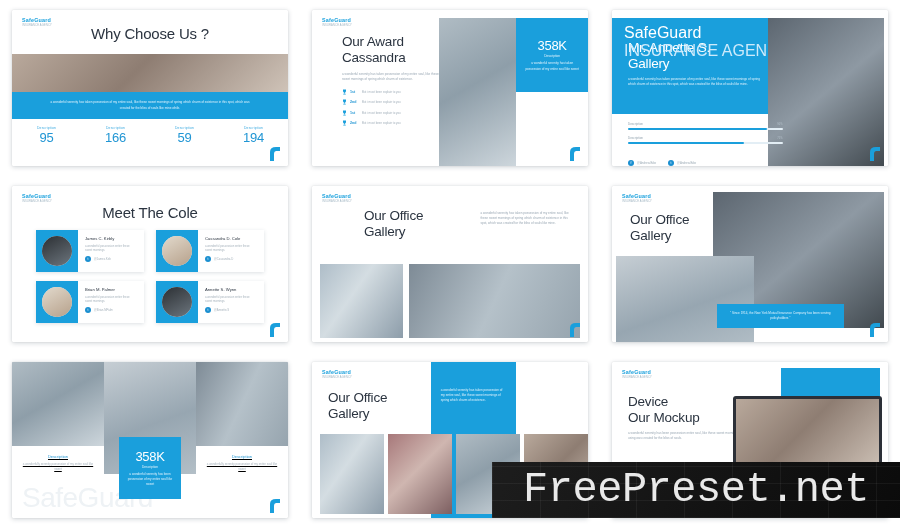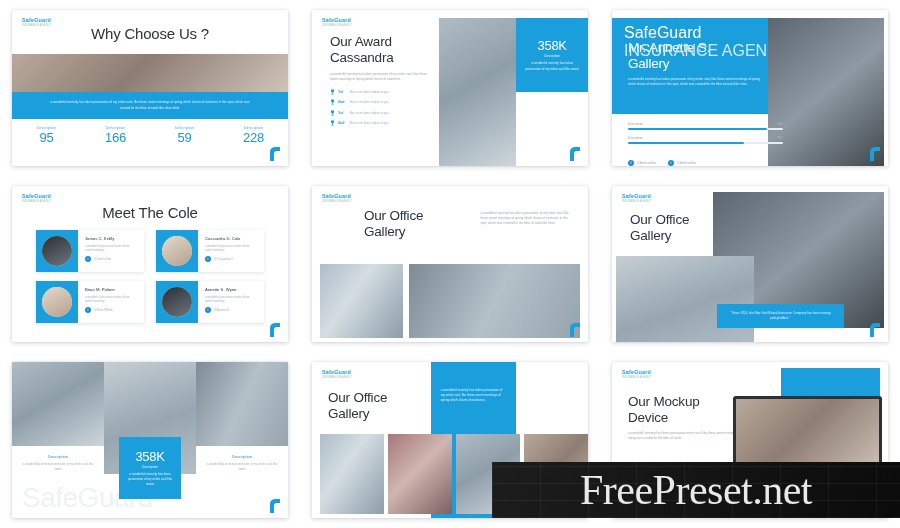--- a/index.html
+++ b/index.html
@@ -5,20 +5,21 @@
   html,body{margin:0;padding:0;}
   body{
     width:900px;height:528px;overflow:hidden;
     background:#ffffff;
     font-family:"Liberation Sans", sans-serif;
     position:relative;
   }
   .board{position:absolute;inset:0;display:grid;
     grid-template-columns:repeat(3,300px);
     grid-template-rows:repeat(3,176px);
+    text-decoration:underline;
   }
   .cell{position:relative;padding:10px 12px;box-sizing:border-box;}
   .slide{
     position:relative;width:100%;height:100%;
     background:#fff;overflow:hidden;
     box-shadow:0 1px 5px rgba(30,50,70,.22), 0 0 1px rgba(0,0,0,.18);
     border-radius:1px;
   }
   
   .logo{position:absolute;left:10px;top:8px;z-index:6;}
@@ -44,21 +45,21 @@
   .ph.cool::before{background:linear-gradient(125deg,#aebdc8 0%,#d4dde2 40%,#8d9daa 100%);}
   .ph.red::before{background:linear-gradient(135deg,#a7787a 0%,#cfb6b0 45%,#7d5f61 100%);}
   
   .s1-title{position:absolute;left:0;right:0;top:15px;text-align:center;}
   .s1-img{position:absolute;left:0;right:0;top:44px;height:38px;}
   .s1-band{position:absolute;left:0;right:0;top:82px;height:27px;display:flex;align-items:center;justify-content:center;}
   .s1-band p{width:76%;text-align:center;margin:0;}
   .s1-stats{position:absolute;left:0;right:0;top:116px;display:flex;}
   .s1-stats > div{flex:1;text-align:center;}
   
-  .s2-left{position:absolute;left:4px;top:0;width:46%;height:100%;padding:24px 14px 12px 14px;box-sizing:border-box;}
+  .s2-left{position:absolute;left:16px;top:0;width:46%;height:100%;padding:24px 14px 12px 14px;box-sizing:border-box;}
   .s2-img{position:absolute;left:46%;top:8px;width:28%;height:148px;}
   .s2-right{position:absolute;right:0;top:8px;width:26%;height:148px;}
   .s2-card{height:50%;display:flex;flex-direction:column;align-items:center;justify-content:center;box-sizing:border-box;padding:0 8px;text-align:center;}
   .awards{margin-top:7px;}
   .award-row{display:flex;align-items:center;gap:3px;margin-bottom:4.2px;}
   .rank{font-size:3.6px;color:#2196d4;font-weight:700;width:9px;}
   .award-txt{font-size:2.9px;color:#a3b0bb;}
   
   .s3-panel{position:absolute;left:0;top:8px;width:73%;height:96px;padding:22px 16px 0 16px;box-sizing:border-box;}
   .s3-person{position:absolute;right:4px;bottom:0;width:42%;height:95%;}
@@ -123,21 +124,21 @@
     position:absolute;right:0;bottom:10px;width:408px;height:56px;z-index:30;
     background:#141414;
     display:flex;align-items:center;justify-content:center;overflow:hidden;
   }
   .fp-banner::before{content:"";position:absolute;inset:0;
     background:
       repeating-linear-gradient(0deg,rgba(255,255,255,.05) 0 1px,transparent 1px 17px),
       repeating-linear-gradient(90deg,rgba(255,255,255,.05) 0 1px,transparent 1px 48px),
       linear-gradient(120deg,#1d1d1d,#0b0b0b);
   }
-  .fp-banner span{position:relative;z-index:2;font-family:Liberation Serif, serif;
+  .fp-banner span{position:relative;z-index:2;font-family:Liberation Mono, monospace;
     font-size:42px;color:#e9e9e9;letter-spacing:-.5px;}
 </style>
 </head>
 <body>
 
 <div class="board">
 
   <div class="cell">
     <div class="slide">
       <div class="logo">
@@ -159,21 +160,21 @@
         <div>
           <div class="lbl">Description</div>
           <div class="stat-num">166</div>
         </div>
         <div>
           <div class="lbl">Description</div>
           <div class="stat-num">59</div>
         </div>
         <div>
           <div class="lbl">Description</div>
-          <div class="stat-num">228</div>
+          <div class="stat-num">194</div>
         </div>
       </div>
       <svg class="rmark" viewBox="0 0 16 18">
           <path d="M4 17 L4 8 Q4 3 10 3 L14 3 L14 7 L10.5 7 Q8 7 8 10 L8 17 Z" fill="#1a9fdc"></path>
         </svg>
     </div>
   </div>
 
   <div class="cell">
     <div class="slide">
@@ -459,22 +460,22 @@
   </div>
 
   <div class="cell">
     <div class="slide">
       <div class="logo">
         <div class="lg-main">SafeGuard</div>
         <div class="lg-sub">INSURANCE AGENCY</div>
       </div>
       <div class="s9-sq blue"></div>
       <div class="s9-title">
+        <div class="h1">Device</div>
         <div class="h1">Our Mockup</div>
-        <div class="h1">Device</div>
         <p class="body-txt" style="margin:6px 0 0;width:88%;">a wonderful serenity has been possession entire soul, like these sweet mornings using was created for the bliss of souls.</p>
       </div>
       <div class="s9-device">
         <div class="scr ph warm"></div>
       </div>
       <div class="s9-stat">
         <div class="stat-num">348K</div>
         <div>
           <div class="lbl">Description</div>
           <div class="body-txt">a wonderful serenity possession</div>

